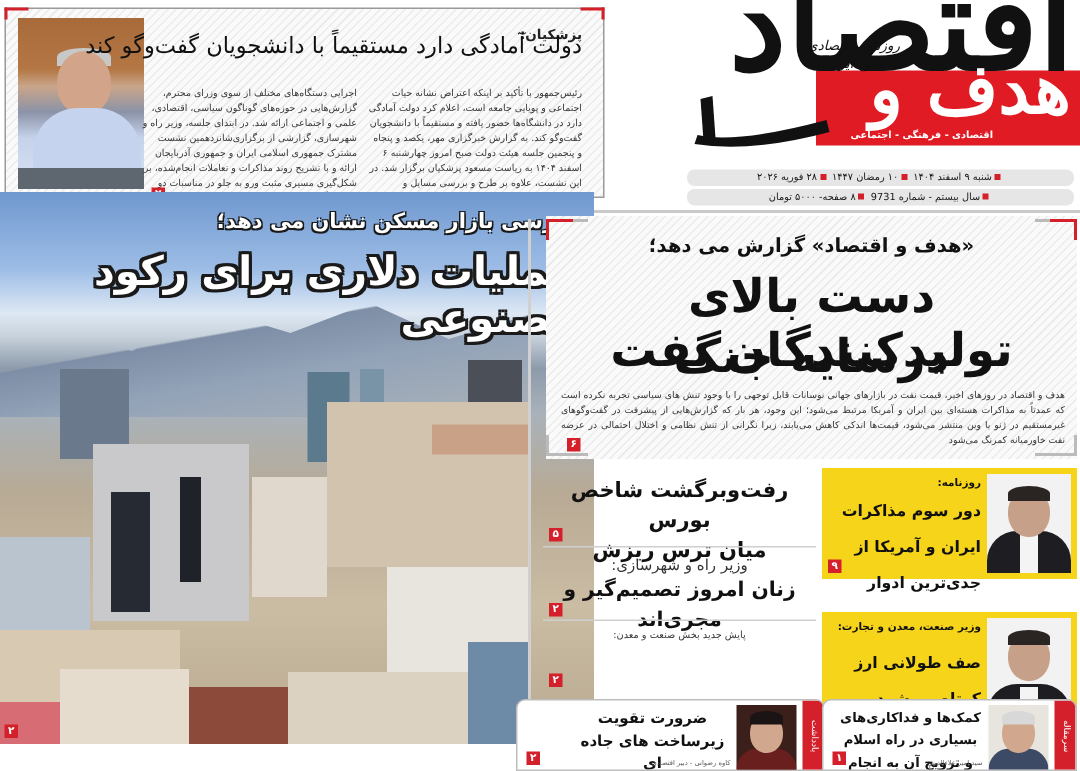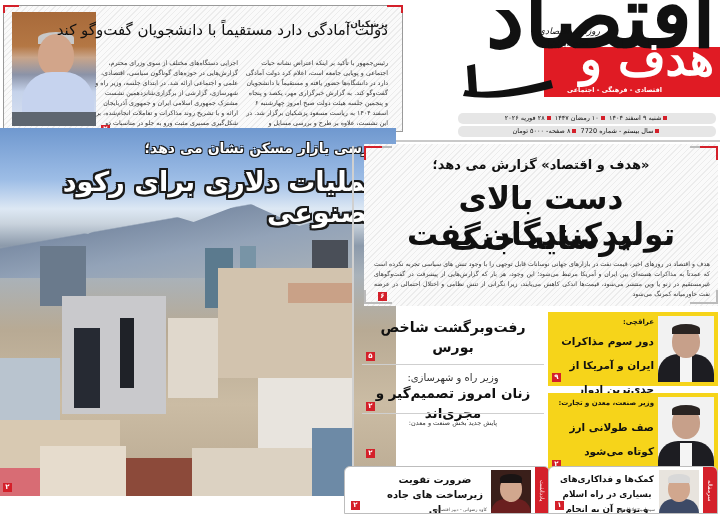--- a/index.html
+++ b/index.html
@@ -85,21 +85,21 @@
   #story-women { top: 372px; }
   #story-women .k { font-size: 10px; color: #333; line-height: 11px; }
   #story-women .t { font-size: 13.5px; font-weight: bold; color: #111; line-height: 20px; }
   #story-auto { top: 418px; }
   #story-auto .k { font-size: 6.5px; color: #333; line-height: 11px; }
   #story-auto .t { font-size: 14.5px; font-weight: bold; color: #111; line-height: 20px; }
 
   
   .yellow { position: absolute; left: 548px; width: 170px; background: #f6d41a; }
   #y-araghchi { top: 312px; height: 74px; }
-  #y-minister { top: 393px; height: 80px; }
+  #y-minister { top: 408px; height: 80px; }
   .y-photo { position: absolute; right: 4px; top: 4px; width: 56px; bottom: 4px; background: #f2f2f2; overflow: hidden; }
   .y-photo .face { position: absolute; left: 14px; top: 10px; width: 28px; height: 32px; border-radius: 48%; background: #c7a08a; }
   .y-photo .hair { position: absolute; left: 14px; top: 8px; width: 28px; height: 10px; border-radius: 50% 50% 0 0; background: #2a2422; }
   .y-photo .suit { position: absolute; left: 0; bottom: 0; width: 56px; height: 28px; border-radius: 20px 20px 0 0; background: #1d1d22; }
   .y-photo .collar { position: absolute; left: 22px; bottom: 0; width: 12px; height: 26px; background: #f4f4f4; }
   .y-kicker { position: absolute; right: 64px; top: 6px; font-size: 7px; font-weight: bold; color: #111; direction: rtl; }
   .y-title { position: absolute; right: 64px; top: 17px; width: 100px; font-size: 10.5px; font-weight: bold; color: #111; direction: rtl; text-align: right; line-height: 24px; }
   .y-pn { left: 4px; bottom: 4px; }
 
   
@@ -151,21 +151,21 @@
     <path d="M4 30 Q30 36 90 20 L92 28 Q40 42 2 36 Z" fill="#111"></path>
     <path d="M6 6 L14 4 L16 32 L8 34 Z" fill="#111"></path>
   </svg>
 </div>
 <div id="date-bar-1">
   <span class="sq"></span><span>شنبه ۹ اسفند ۱۴۰۴</span>
   <span class="sq"></span><span>۱۰ رمضان ۱۴۴۷</span>
   <span class="sq"></span><span>۲۸ فوریه ۲۰۲۶</span>
 </div>
 <div id="date-bar-2">
-  <span class="sq"></span><span>سال بیستم - شماره 7720</span>
+  <span class="sq"></span><span>سال بیستم - شماره 9731</span>
   <span class="sq"></span><span>۸ صفحه- ۵۰۰۰ تومان</span>
 </div>
 
 <div id="hr-top" class="abs"></div>
 
 <div id="housing" class="abs">
   <div class="mtn"></div>
   <div class="bld" style="left:205px;top:120px;width:28px;height:60px;background:#5b7a8e;"></div>
   <div class="bld" style="left:240px;top:118px;width:16px;height:60px;background:#7894a6;"></div>
   <div class="bld" style="left:312px;top:112px;width:36px;height:90px;background:#4a4f58;"></div>
@@ -207,20 +207,21 @@
   </svg>
   <div id="oil-kicker" class="abs">«هدف و اقتصاد» گزارش می دهد؛</div>
   <div id="oil-title-1" class="abs">دست بالای تولیدکنندگان نفت</div>
   <div id="oil-title-2" class="abs">درسایه جنگ</div>
   <div id="oil-body" class="abs">هدف و اقتصاد در روزهای اخیر، قیمت نفت در بازارهای جهانی نوسانات قابل توجهی را با وجود تنش های سیاسی تجربه نکرده است که عمدتاً به مذاکرات هسته‌ای بین ایران و آمریکا مرتبط می‌شود؛ این وجود، هر بار که گزارش‌هایی از پیشرفت در گفت‌وگوهای غیرمستقیم در ژنو یا وین منتشر می‌شود، قیمت‌ها اندکی کاهش می‌یابند، زیرا نگرانی از تنش نظامی و اختلال احتمالی در عرضه نفت خاورمیانه کمرنگ می‌شود</div>
   <div id="oil-pn" class="pn">۶</div>
 </div>
 
 <div id="story-bourse" class="mid-story">
   <div class="t">رفت‌وبرگشت شاخص بورس</div>
+  <div class="t">میان ترس ریزش</div>
 </div>
 <div class="pn" style="left:366px;top:352px;">۵</div>
 <div class="mid-sep" style="top:364px;"></div>
 
 <div id="story-women" class="mid-story">
   <div class="k">وزیر راه و شهرسازی:</div>
   <div class="t">زنان امروز تصمیم‌گیر و مجری‌اند</div>
 </div>
 <div class="pn" style="left:366px;top:402px;">۲</div>
 <div class="mid-sep" style="top:413px;"></div>
@@ -230,21 +231,21 @@
 </div>
 <div class="pn" style="left:366px;top:449px;">۲</div>
 
 <div id="y-araghchi" class="yellow">
   <div class="y-photo">
     <div class="suit"></div>
       <div class="collar"></div>
       <div class="face"></div>
       <div class="hair"></div>
   </div>
-  <div class="y-kicker">عراقچی:</div>
+  <div class="y-kicker">روزنامه:</div>
   <div class="y-title">دور سوم مذاکرات ایران و آمریکا از جدی‌ترین ادوار مذاکرات بود</div>
   <div class="pn y-pn">۹</div>
 </div>
 <div id="y-minister" class="yellow">
   <div class="y-photo">
     <div class="suit"></div>
       <div class="collar"></div>
       <div class="face"></div>
       <div class="hair"></div>
   </div>

